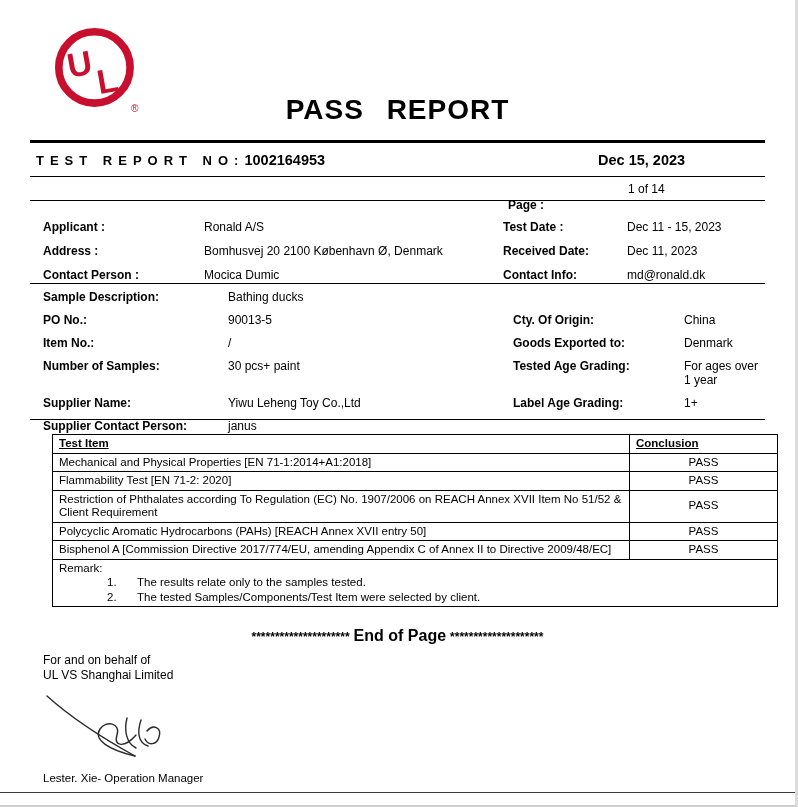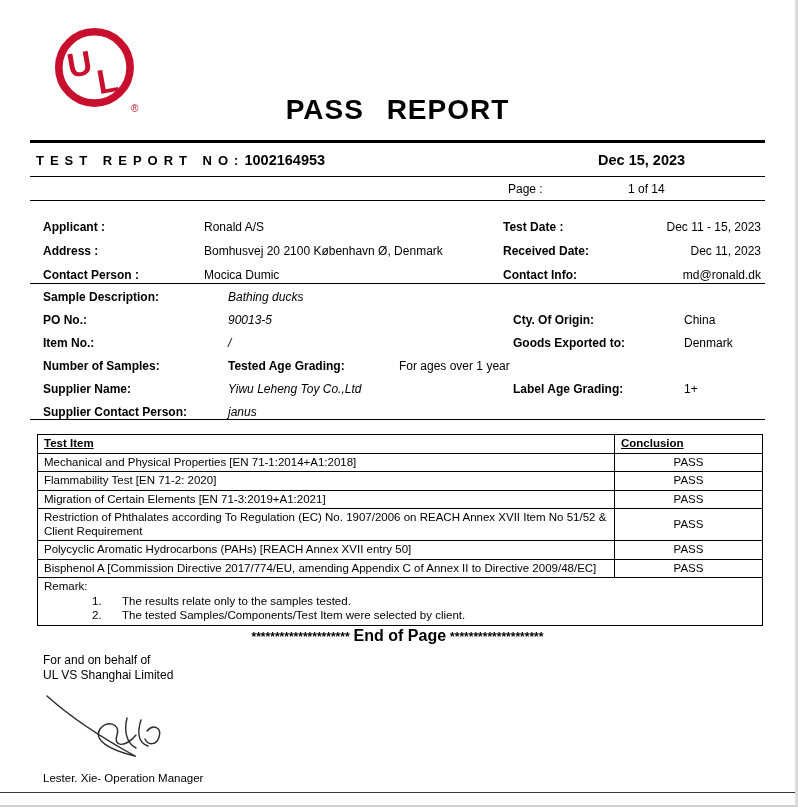--- a/index.html
+++ b/index.html
@@ -33,42 +33,42 @@
   .rule-e { top: 419px; height: 1px; }
 
   
   .rn-row { position: absolute; left: 36px; right: 36px; top: 147px; height: 26px; display: flex; align-items: center; }
   .rn-label { font-weight: bold; font-size: 13px; letter-spacing: 6px; white-space: nowrap; }
   .rn-value { font-weight: bold; font-size: 14.5px; }
   .rn-date  { font-weight: bold; font-size: 14.5px; position: absolute; left: 562px; }
 
   
   .pg-row { position: absolute; left: 0; top: 182px; width: 100%; height: 16px; font-size: 12px; }
-  .pg-label { position: absolute; left: 508px; font-weight: normal; }
+  .pg-label { position: absolute; left: 508px; font-weight: bold; margin-top: 16px; }
   .pg-value { position: absolute; left: 628px; }
 
   
   .app-block { position: absolute; left: 43px; right: 34px; top: 220px; }
   .info-row { display: flex; font-size: 12px; margin-bottom: 10px; align-items: baseline; gap: 24px; }
   .info-row .l-lbl { width: 137px; flex: none; font-weight: bold; white-space: nowrap; }
   .info-row .l-val { width: 275px; flex: none; }
   .info-row .r-lbl { width: 100px; flex: none; font-weight: bold; white-space: nowrap; }
-  .info-row .r-val { flex: 1; text-align: right; }
+  .info-row .r-val { flex: 1; }
 
   
   .sample-block { position: absolute; left: 43px; right: 34px; top: 290px; }
   .s-row { display: flex; font-size: 12px; margin-bottom: 9px; align-items: baseline; gap: 48px; }
   .s-row .l-lbl { width: 137px; flex: none; font-weight: bold; white-space: nowrap; }
-  .s-row .l-val { width: 237px; flex: none; font-style: italic; }
+  .s-row .l-val { width: 237px; flex: none; }
   .s-row .r-lbl { width: 123px; flex: none; font-weight: bold; white-space: nowrap; }
   .s-row .r-val { flex: 1; }
 
   
   .results {
-    position: absolute; left: 37px; top: 434px; width: 726px;
+    position: absolute; left: 52px; top: 434px; width: 726px;
     border-collapse: collapse; font-size: 11.5px; table-layout: fixed;
   }
   .results th, .results td { border: 1px solid #000; padding: 2px 6px; line-height: 13.5px; }
   .results th { text-align: left; font-weight: bold; }
   .results th span { text-decoration: underline; }
   .results .c-col { width: 148px; text-align: center; }
   .results .hdr-c { text-align: left; }
   .remark-cell { padding: 2px 6px 6px 6px; }
   .remark-title { font-size: 11.5px; }
   .remark-line { display: flex; font-size: 11.5px; margin-top: 1px; }
@@ -157,20 +157,21 @@
       <span class="r-val">China</span>
     </div>
     <div class="s-row">
       <span class="l-lbl">Item No.:</span>
       <span class="l-val">/</span>
       <span class="r-lbl">Goods Exported to:</span>
       <span class="r-val">Denmark</span>
     </div>
     <div class="s-row">
       <span class="l-lbl">Number of Samples:</span>
+      <span class="l-val">30 pcs+ paint</span>
       <span class="r-lbl">Tested Age Grading:</span>
       <span class="r-val">For ages over 1 year</span>
     </div>
     <div class="s-row">
       <span class="l-lbl">Supplier Name:</span>
       <span class="l-val">Yiwu Leheng Toy Co.,Ltd</span>
       <span class="r-lbl">Label Age Grading:</span>
       <span class="r-val">1+</span>
     </div>
     <div class="s-row">
@@ -188,24 +189,20 @@
         <tr>
       <th><span>Test Item</span></th>
       <th class="c-col hdr-c"><span>Conclusion</span></th>
     </tr>
     <tr>
       <td>Mechanical and Physical Properties [EN 71-1:2014+A1:2018]</td>
       <td class="c-col">PASS</td>
     </tr>
     <tr>
       <td>Flammability Test [EN 71-2: 2020]</td>
-      <td class="c-col">PASS</td>
-    </tr>
-    <tr>
-      <td>Migration of Certain Elements [EN 71-3:2019+A1:2021]</td>
       <td class="c-col">PASS</td>
     </tr>
     <tr>
       <td>Restriction of Phthalates according To Regulation (EC) No. 1907/2006 on REACH Annex XVII Item No 51/52 &amp; Client Requirement</td>
       <td class="c-col">PASS</td>
     </tr>
     <tr>
       <td>Polycyclic Aromatic Hydrocarbons (PAHs)  [REACH Annex XVII entry 50]</td>
       <td class="c-col">PASS</td>
     </tr>

